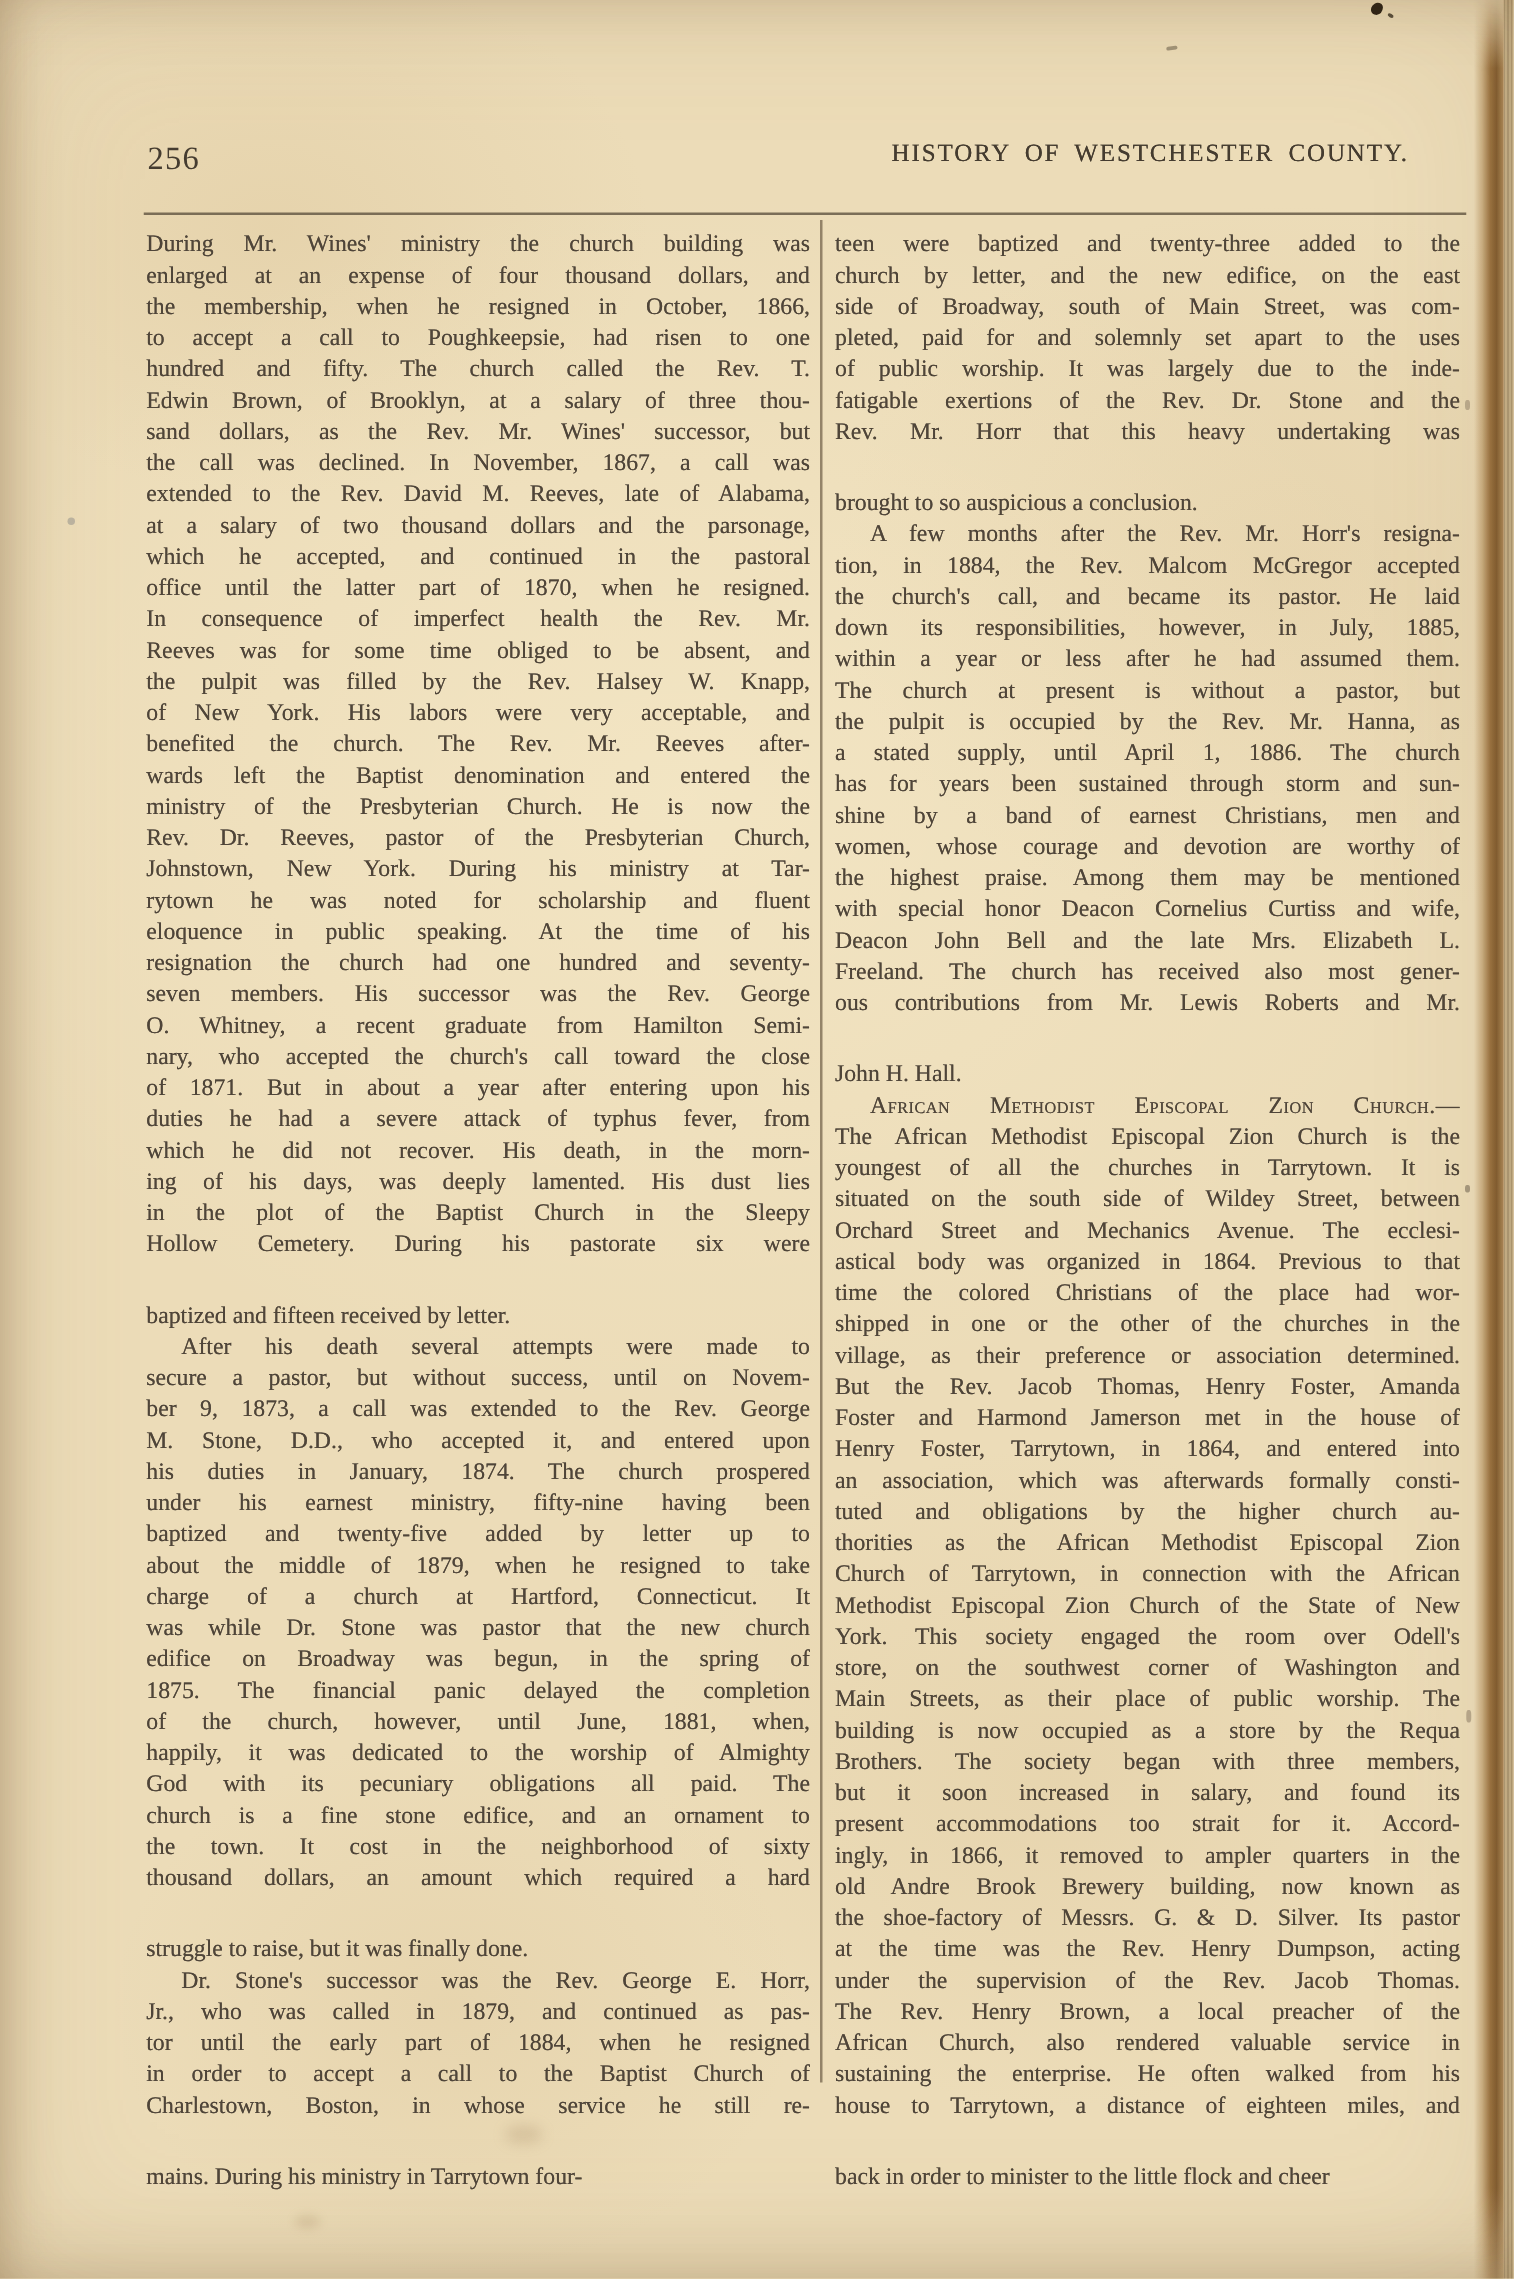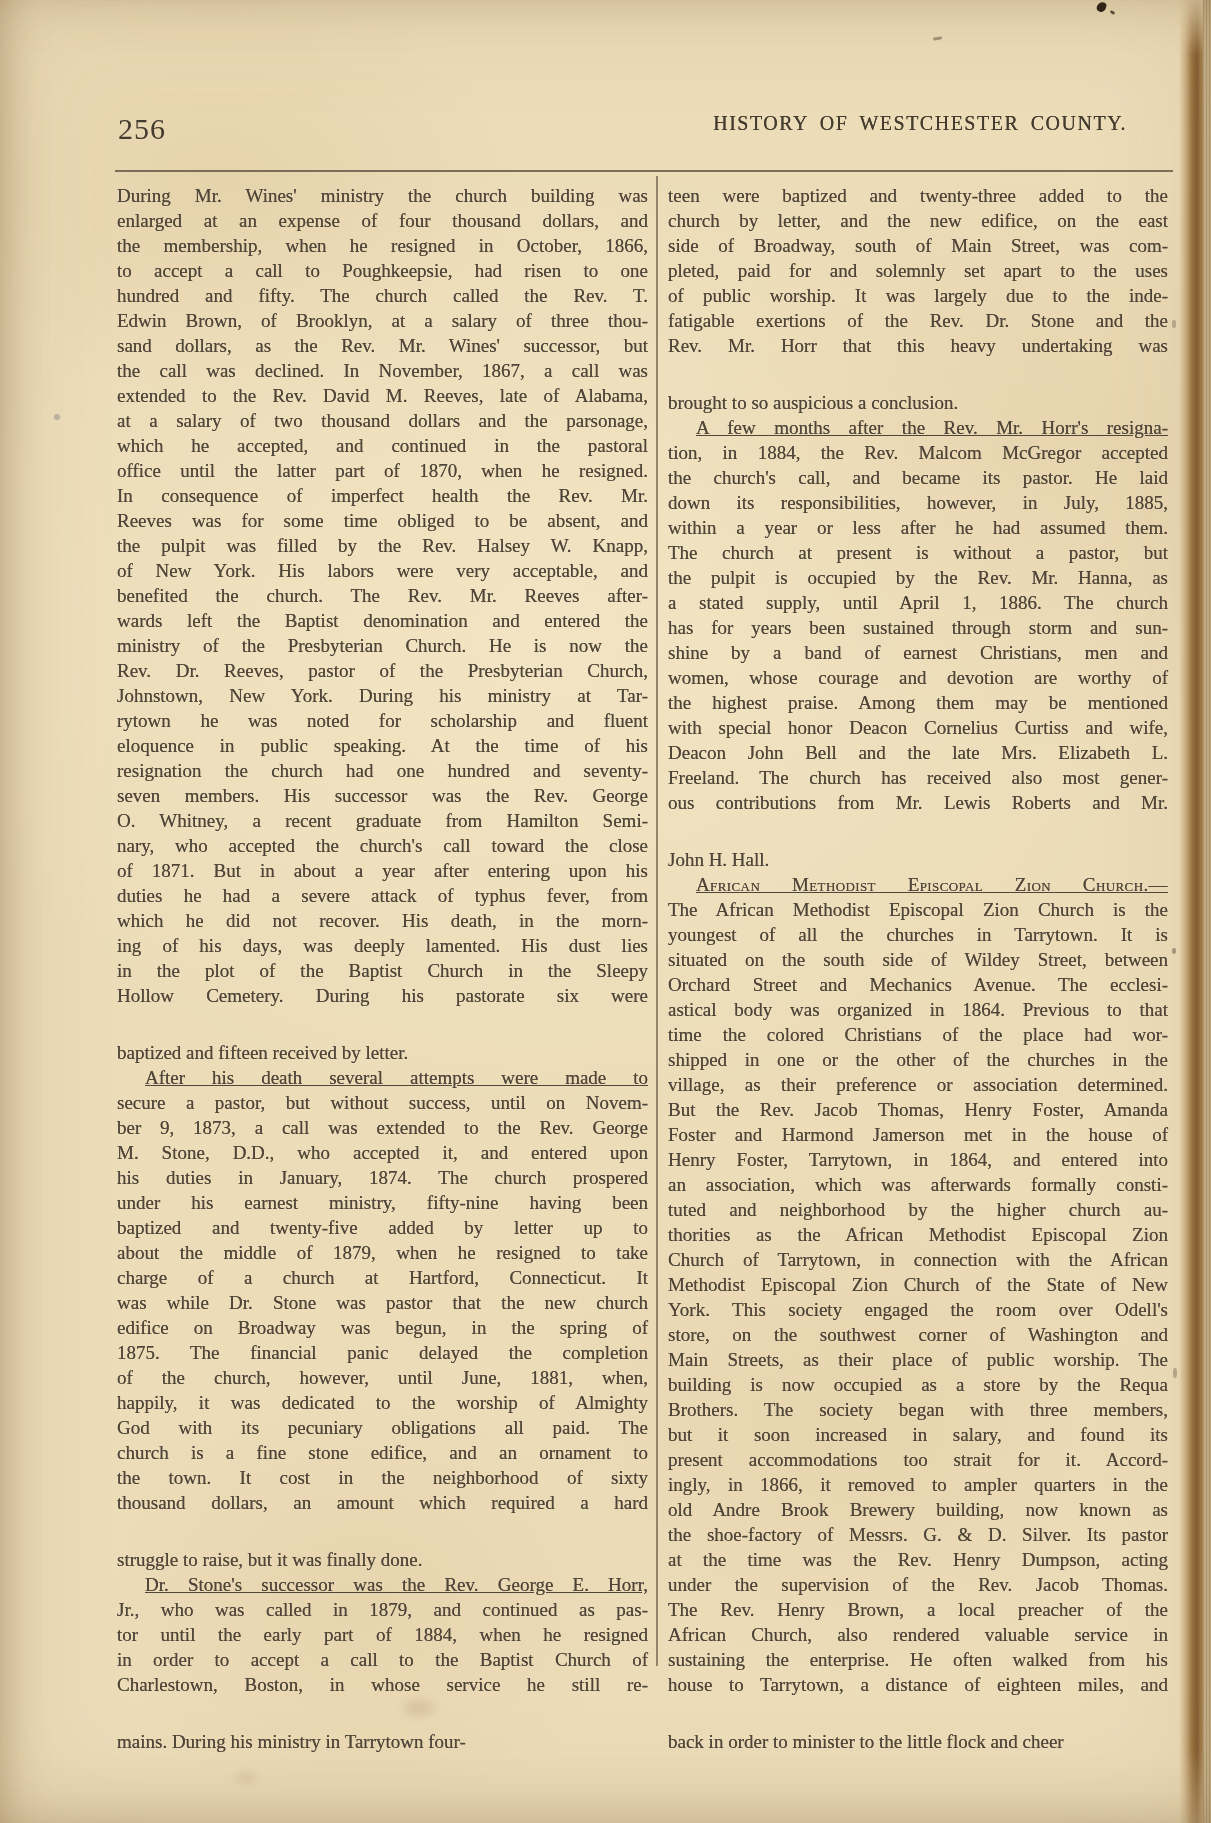--- a/index.html
+++ b/index.html
@@ -29,21 +29,21 @@
     content:"";position:absolute;inset:0;pointer-events:none;
     box-shadow:
       inset 0 0 120px rgba(140,110,70,.16),
       inset 22px 0 45px -22px rgba(120,90,55,.38),
       inset 0 -34px 60px -30px rgba(120,90,55,.22),
       inset 0 34px 60px -40px rgba(120,90,55,.18);
   }
   
   .pagenum{
     position:absolute;left:118px;top:112px;
-    font-size:30px;letter-spacing:1px;color:#453c30;
+    font-size:26px;letter-spacing:1px;color:#453c30;
   }
   .title{
     position:absolute;left:117px;top:112px;width:1010px;
     text-align:right;font-size:20px;letter-spacing:1.5px;word-spacing:5px;
     color:#453c30;text-shadow:0 0 .5px #453c30;
   }
   .header-rule{
     position:absolute;left:115px;top:170px;width:1058px;height:2px;
     background:var(--rule);opacity:.8;
   }
@@ -54,21 +54,21 @@
   
   .col{position:absolute;top:183px;}
   .col-left{left:117px;width:531px;}
   .col-right{left:668px;width:500px;}
   .line{
     height:25px;line-height:25px;font-size:19px;
     text-align:justify;text-align-last:justify;
     text-shadow:0 0 .4px rgba(79,69,57,.8);
   }
   .line.last{text-align-last:left;margin-top:32px;}
-  .line.indent{text-indent:28px;text-decoration:underline;}
+  .line.indent{text-indent:28px;}
   .line.sc{font-variant:small-caps;letter-spacing:.4px;}
   
   .binding{
     position:absolute;top:0;left:1179px;width:24px;height:100%;
     background:
       linear-gradient(180deg, rgba(236,220,184,.85) 0%, rgba(236,220,184,0) 3%, rgba(236,220,184,0) 96%, rgba(236,220,184,.4) 100%),
       linear-gradient(90deg, rgba(166,124,69,0) 0%, rgba(166,124,69,.45) 28%, var(--binding) 55%, #835d31 76%, #b08d5b 100%);
   }
   .fore-edge{
     position:absolute;top:0;left:1203px;width:8px;height:100%;
@@ -192,21 +192,21 @@
       <div class="line">situated on the south side of Wildey Street, between</div>
       <div class="line">Orchard Street and Mechanics Avenue. The ecclesi-</div>
       <div class="line">astical body was organized in 1864. Previous to that</div>
       <div class="line">time the colored Christians of the place had wor-</div>
       <div class="line">shipped in one or the other of the churches in the</div>
       <div class="line">village, as their preference or association determined.</div>
       <div class="line">But the Rev. Jacob Thomas, Henry Foster, Amanda</div>
       <div class="line">Foster and Harmond Jamerson met in the house of</div>
       <div class="line">Henry Foster, Tarrytown, in 1864, and entered into</div>
       <div class="line">an association, which was afterwards formally consti-</div>
-      <div class="line">tuted and neighborhood by the higher church au-</div>
+      <div class="line">tuted and obligations by the higher church au-</div>
       <div class="line">thorities as the African Methodist Episcopal Zion</div>
       <div class="line">Church of Tarrytown, in connection with the African</div>
       <div class="line">Methodist Episcopal Zion Church of the State of New</div>
       <div class="line">York. This society engaged the room over Odell's</div>
       <div class="line">store, on the southwest corner of Washington and</div>
       <div class="line">Main Streets, as their place of public worship. The</div>
       <div class="line">building is now occupied as a store by the Requa</div>
       <div class="line">Brothers. The society began with three members,</div>
       <div class="line">but it soon increased in salary, and found its</div>
       <div class="line">present accommodations too strait for it. Accord-</div>

